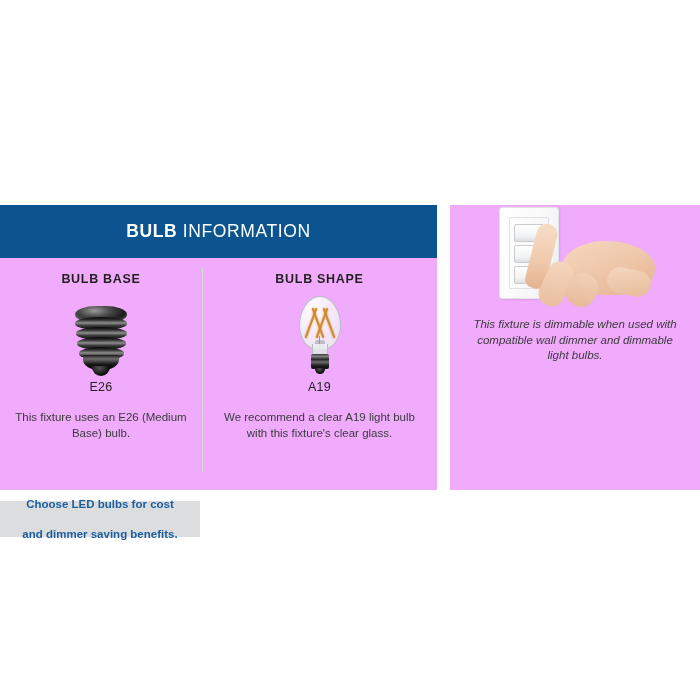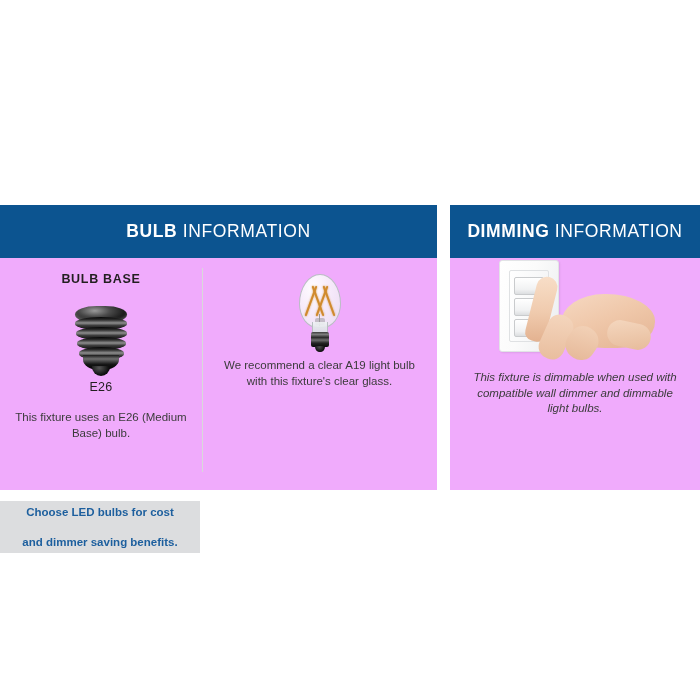--- a/index.html
+++ b/index.html
@@ -124,21 +124,21 @@
   }
   .col.shape .desc { max-width: 196px; }
   .col.dim   .desc { max-width: 212px; font-style: italic; }
 
   
   .led-tip {
     position: absolute;
     left: 0;
     top: 243px;
     width: 200px;
-    height: 52px;
+    height: 36px;
     background: #dcdddf;
     display: flex;
     align-items: center;
     justify-content: center;
     box-sizing: border-box;
   }
   .led-tip span {
     display: block;
     font-size: 11.5px;
     line-height: 15px;
@@ -368,52 +368,51 @@
                 <div class="taper"></div>
                 <div class="tip"></div>
               </div>
             </div>
 
             <p class="art-label">E26</p>
             <p class="desc">This fixture uses an E26 (Medium Base) bulb.</p>
           </div>
 
           <div class="col shape">
+            <p class="col-title">BULB SHAPE</p>
 
             <div class="art">
               <div class="a19">
                 <div class="glass"></div>
                 <div class="fil fa"></div>
                 <div class="fil fb"></div>
                 <div class="fil fc"></div>
                 <div class="fil fd"></div>
                 <div class="base-post"></div>
                 <div class="stem"></div>
                 <div class="neck"></div>
                 <div class="cap"></div>
                 <div class="cap-tip"></div>
               </div>
             </div>
 
+            <p class="art-label">A19</p>
             <p class="desc">We recommend a clear A19 light bulb with this fixture's clear glass.</p>
           </div>
 
         </div>
 
         <div class="led-tip">
           <span><span>Choose LED bulbs for cost</span><br><span>and dimmer saving benefits.</span></span>
         </div>
       </div>
     </section>
 
     <section class="panel dimming">
 
-      <div class="panel-header">
-        <div class="htitle"><b>DIMMING</b><span> INFORMATION</span></div>
-      </div>
 
       <div class="panel-body">
         <div class="cols">
 
           <div class="col dim">
 
             <div class="art">
               <div class="dimmer-art">
                 <div class="plate"></div>
                 <div class="inner"></div>

